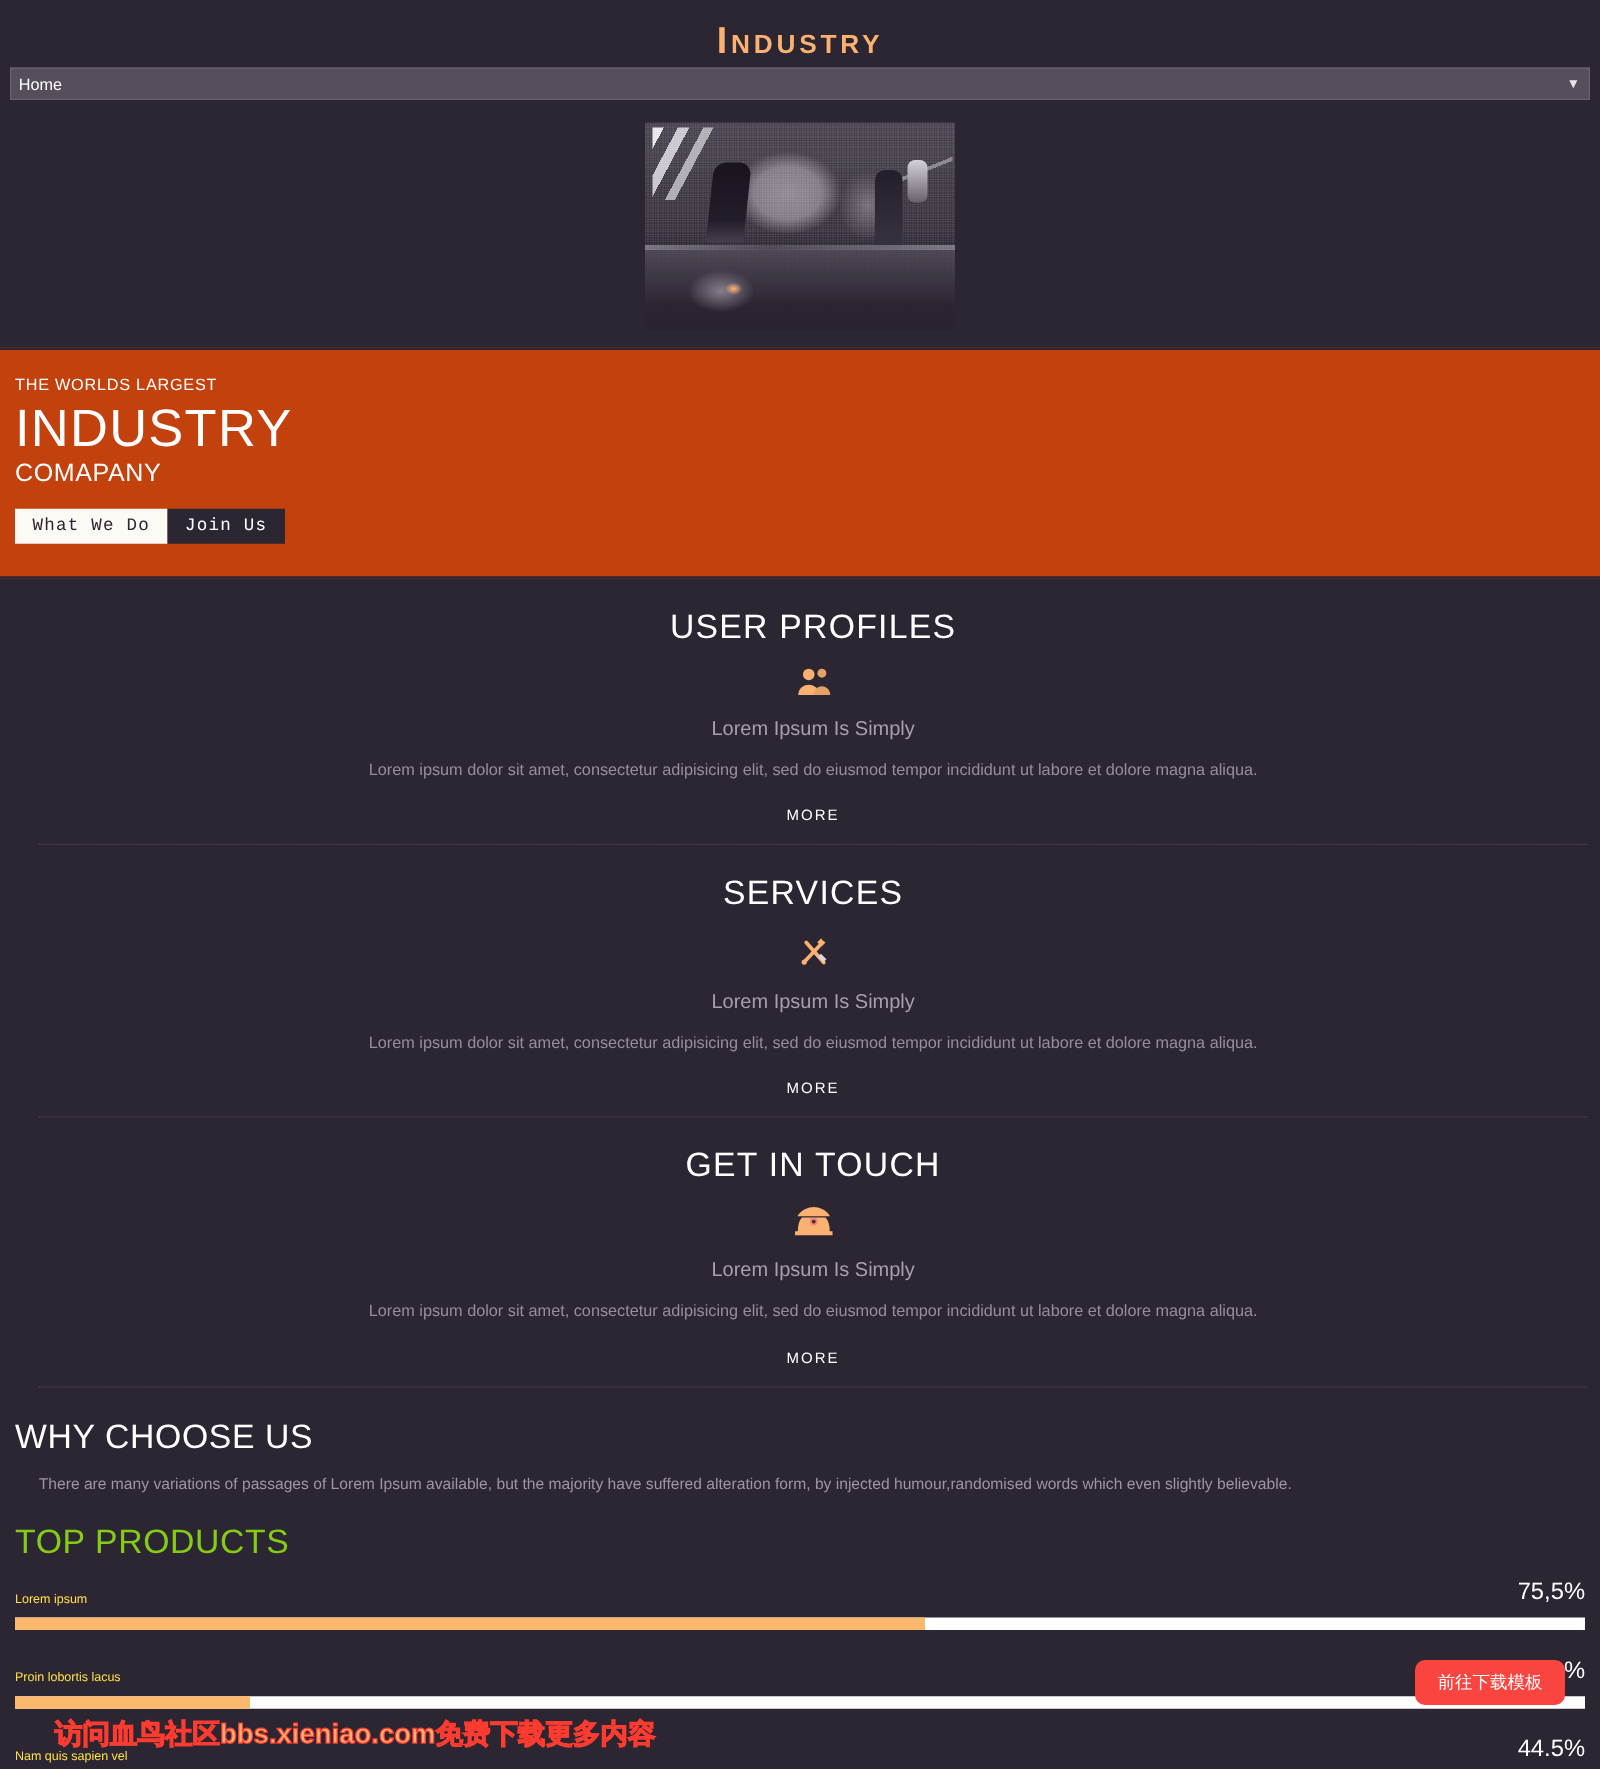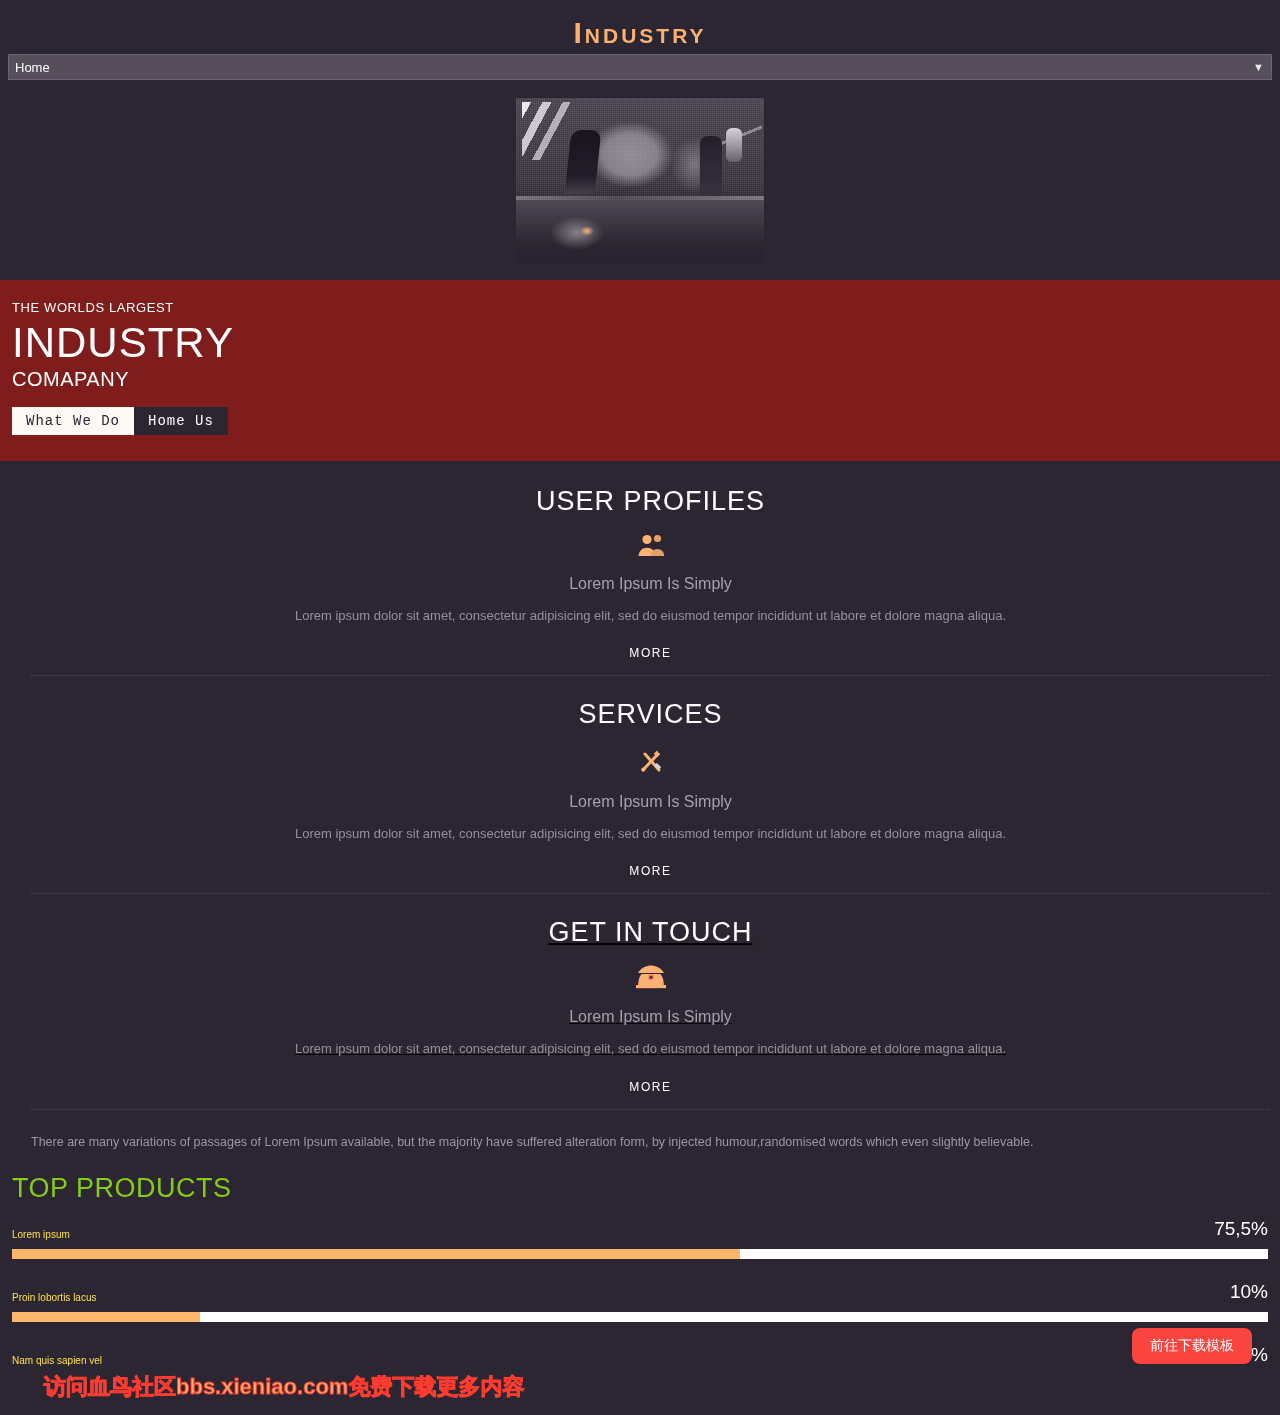--- a/index.html
+++ b/index.html
@@ -145,21 +145,21 @@
   }
   .factory-photo .spark {
     position: absolute; left: 64px; top: 128px;
     width: 14px; height: 10px;
     background: radial-gradient(ellipse at center, #fbb172, rgba(251,177,114,0) 70%);
   }
 
   
   .hero-banner {
     width: 100%;
-    background: #7f1d1d;
+    background: #c2410c;
     padding: 20px 12px 26px 12px;
     border-top: 2px solid #2c2532;
     border-bottom: 2px solid #2c2532;
   }
   .hero-kicker {
     color: #ffffff;
     font-size: 13px;
     letter-spacing: 0.6px;
     line-height: 1.2;
     padding-bottom: 4px;
@@ -201,21 +201,21 @@
     cursor: pointer;
   }
 
   
   .features { padding: 0 10px; margin-left: 21px; }
   .feature {
     text-align: center;
     padding: 22px 0 14px 0;
     border-bottom: 1px dotted #4e4655;
   }
-  .feature:last-child { border-bottom: 1px dotted #4e4655; text-decoration: underline; }
+  .feature:last-child { border-bottom: 1px dotted #4e4655; }
   .feature-title {
     color: #ffffff;
     font-size: 27px;
     font-weight: 400;
     letter-spacing: 1px;
     line-height: 1.2;
     padding-bottom: 16px;
   }
   .feature-icon {
     font-size: 26px;
@@ -349,21 +349,21 @@
       <div class="spark"></div>
     </div>
   </div>
 
   <section class="hero-banner">
     <div class="hero-kicker">THE WORLDS LARGEST</div>
     <div class="hero-title">INDUSTRY</div>
     <div class="hero-sub">COMAPANY</div>
     <div class="hero-buttons">
       <button class="btn-light">What We Do</button>
-      <button class="btn-dark">Home Us</button>
+      <button class="btn-dark">Join Us</button>
     </div>
   </section>
 
   <section class="features">
 
     <div class="feature">
       <div class="feature-title">USER PROFILES</div>
       <div class="feature-icon">
         <svg width="28" height="24" viewBox="0 0 28 24" aria-hidden="true">
           <circle cx="10" cy="6.5" r="4.6" fill="#fbb172"></circle>
@@ -407,20 +407,21 @@
         </svg>
       </div>
       <div class="feature-sub">Lorem Ipsum Is Simply</div>
       <div class="feature-text">Lorem ipsum dolor sit amet, consectetur adipisicing elit, sed do eiusmod tempor incididunt ut labore et dolore magna aliqua.</div>
       <a class="feature-more" href="#">MORE</a>
     </div>
 
   </section>
 
   <section class="why-section">
+    <h2 class="section-heading">WHY CHOOSE US</h2>
     <p class="why-text">There are many variations of passages of Lorem Ipsum available, but the majority have suffered alteration form, by injected humour,randomised words which even slightly believable.</p>
 
     <h2 class="products-heading">TOP PRODUCTS</h2>
 
     <div class="bar-block">
       <div class="bar-row">
         <span class="bar-label">Lorem ipsum</span>
         <span class="bar-value">75,5%</span>
       </div>
       <div class="bar-track">

